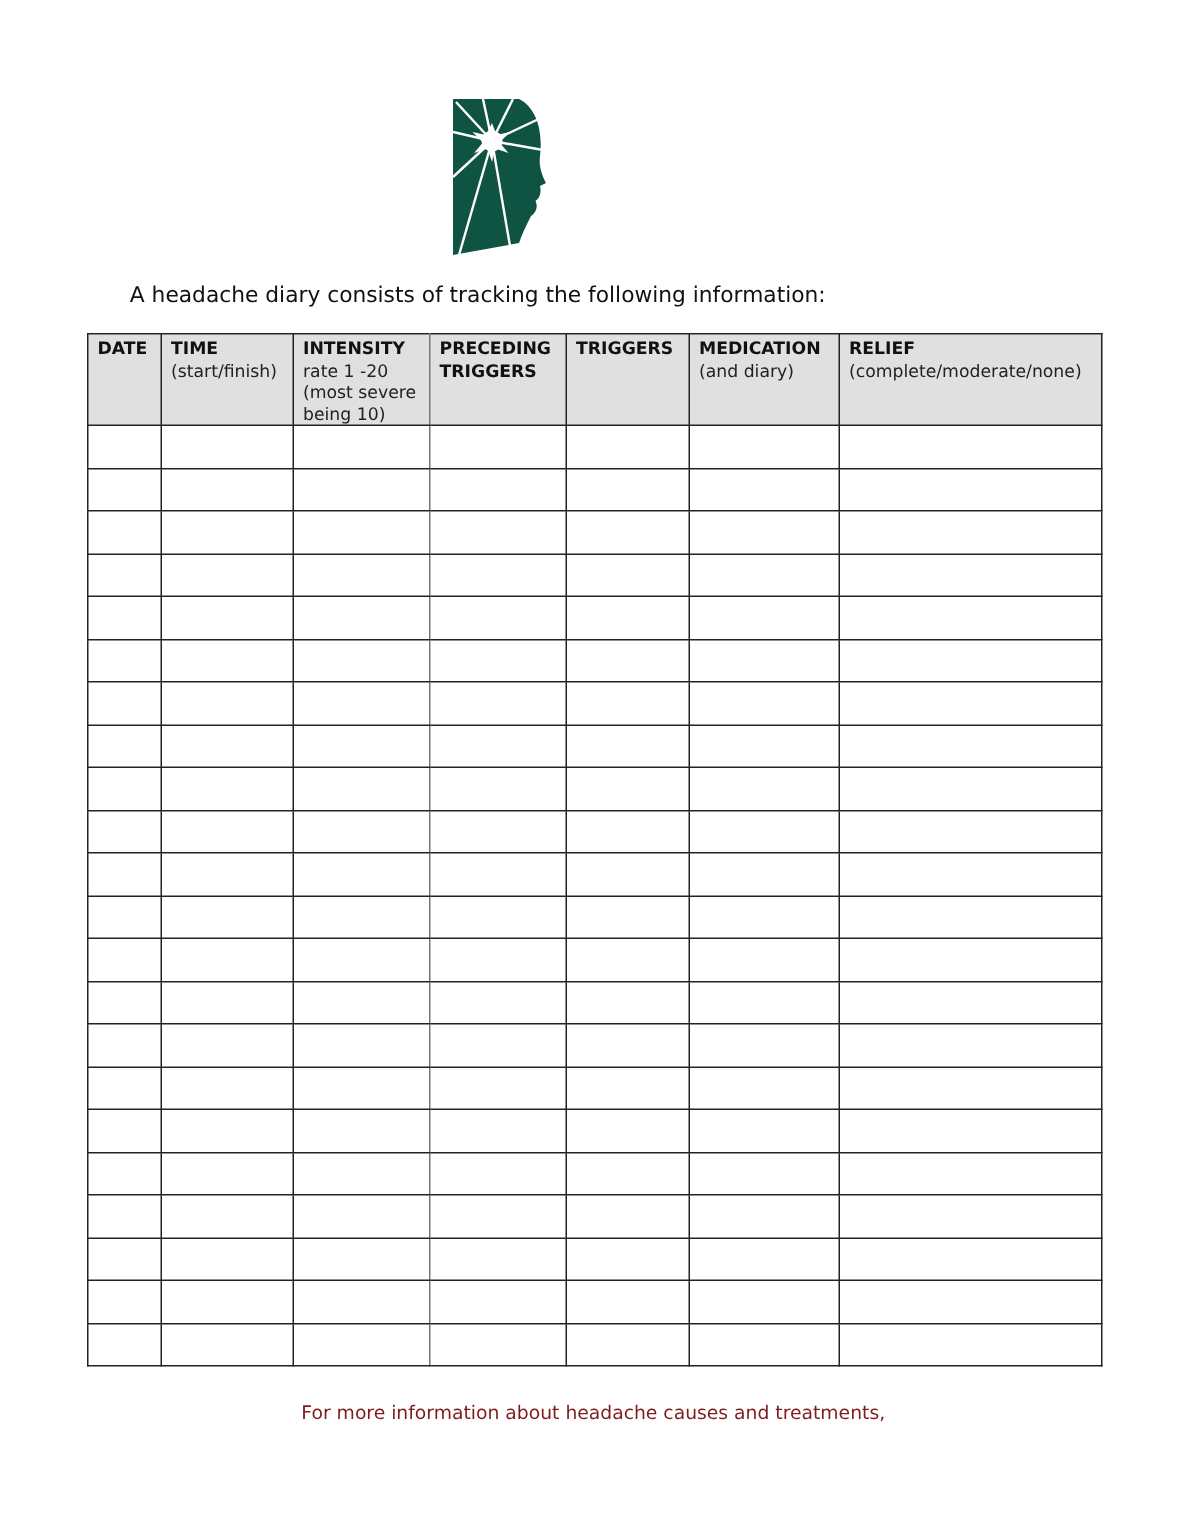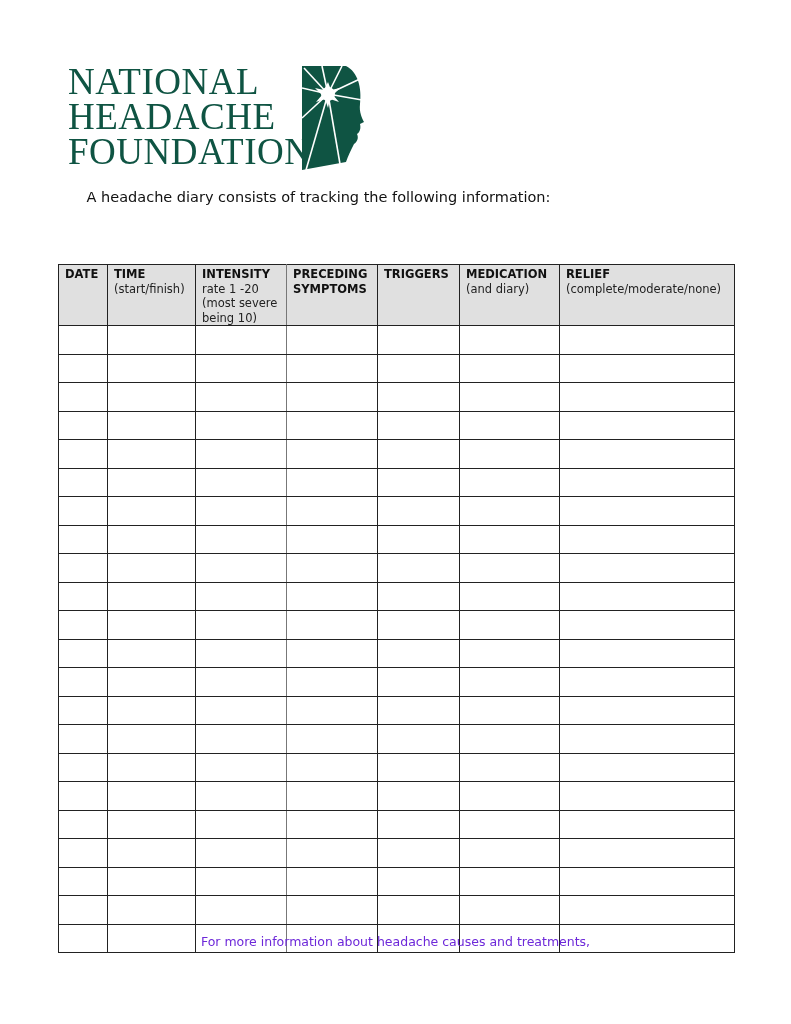--- a/index.html
+++ b/index.html
@@ -2,38 +2,33 @@
 <html><head>
 <meta charset="utf-8">
 <style>
   html, body { margin: 0; padding: 0; background: #ffffff; }
   body { width: 791px; height: 1024px; position: relative; overflow: hidden; font-family: "DejaVu Sans", sans-serif; color: #111; }
   .logo { position: absolute; left: 68px; top: 64px; width: 300px; height: 110px; }
   .logo-text { position: absolute; left: 0; top: 0; font-family: "Liberation Serif", "DejaVu Serif", serif; color: #0f5443; font-size: 37px; line-height: 35px; letter-spacing: 0.5px; }
   .logo-text div { white-space: nowrap; }
   .logo-mark { position: absolute; left: 234px; top: 2px; width: 62px; height: 104px; }
   .intro { position: absolute; left: 0; width: 637px; top: 189px; text-align: center; font-size: 14.5px; color: #111; }
-  table.diary { position: absolute; left: 58px; top: 222px; border-collapse: collapse; table-layout: fixed; width: 676px; margin-top: 42px; }
+  table.diary { position: absolute; left: 58px; top: 222px; border-collapse: collapse; table-layout: fixed; width: 676px; }
   table.diary th, table.diary td { border: 1.5px solid #222; padding: 0; }
   table.diary th { background: #e0e0e0; vertical-align: top; text-align: left; height: 56px; padding: 2px 6px 0 6px; font-size: 11.5px; line-height: 14.5px; font-weight: normal; }
   table.diary th .h { font-weight: bold; display: block; }
   table.diary th .s { display: block; color: #222; }
   table.diary th.thin { border-left-color: #777; border-right-color: #777; }
   table.diary td { height: 27.5px; background: #fff; }
-  .footer { position: absolute; left: 0; width: 791px; top: 933px; text-align: center; font-size: 12.5px; line-height: 17px; color: #6d28d9; }
+  .footer { position: absolute; left: 0; width: 791px; top: 933px; text-align: center; font-size: 12.5px; line-height: 17px; color: #7f1d1d; }
 </style>
 </head>
 <body>
 
 <div class="logo">
-  <div class="logo-text">
-    <div>NATIONAL</div>
-    <div>HEADACHE</div>
-    <div>FOUNDATION</div>
-  </div>
   <svg class="logo-mark" viewBox="0 0 62 104">
     <path d="M0 0 H44 C56 6 60 22 58 38 C57 46 60 52 62 56 L58 58 C59 62 58 66 55 68 C57 72 55 76 52 78 C49 84 46 90 44 96 L0 104 Z" fill="#0f5443"></path>
     <g stroke="#ffffff" stroke-width="1.6" fill="none">
       <line x1="26" y1="28" x2="2" y2="2"></line>
       <line x1="26" y1="28" x2="20" y2="0"></line>
       <line x1="26" y1="28" x2="40" y2="0"></line>
       <line x1="26" y1="28" x2="60" y2="12"></line>
       <line x1="26" y1="28" x2="60" y2="34"></line>
       <line x1="26" y1="28" x2="0" y2="22"></line>
       <line x1="26" y1="28" x2="0" y2="52"></line>
@@ -64,21 +59,21 @@
         </th>
       <th>
           <span class="h">TIME</span>
           <span class="s">(start/finish)</span>
         </th>
       <th class="thin">
           <span class="h">INTENSITY</span>
           <span class="s">rate 1 -20 (most severe being 10)</span>
         </th>
       <th>
-          <span class="h">PRECEDING SYMPTOMS</span>
+          <span class="h">PRECEDING TRIGGERS</span>
         </th>
       <th>
           <span class="h">TRIGGERS</span>
         </th>
       <th>
           <span class="h">MEDICATION</span>
           <span class="s">(and diary)</span>
         </th>
       <th>
           <span class="h">RELIEF</span>

